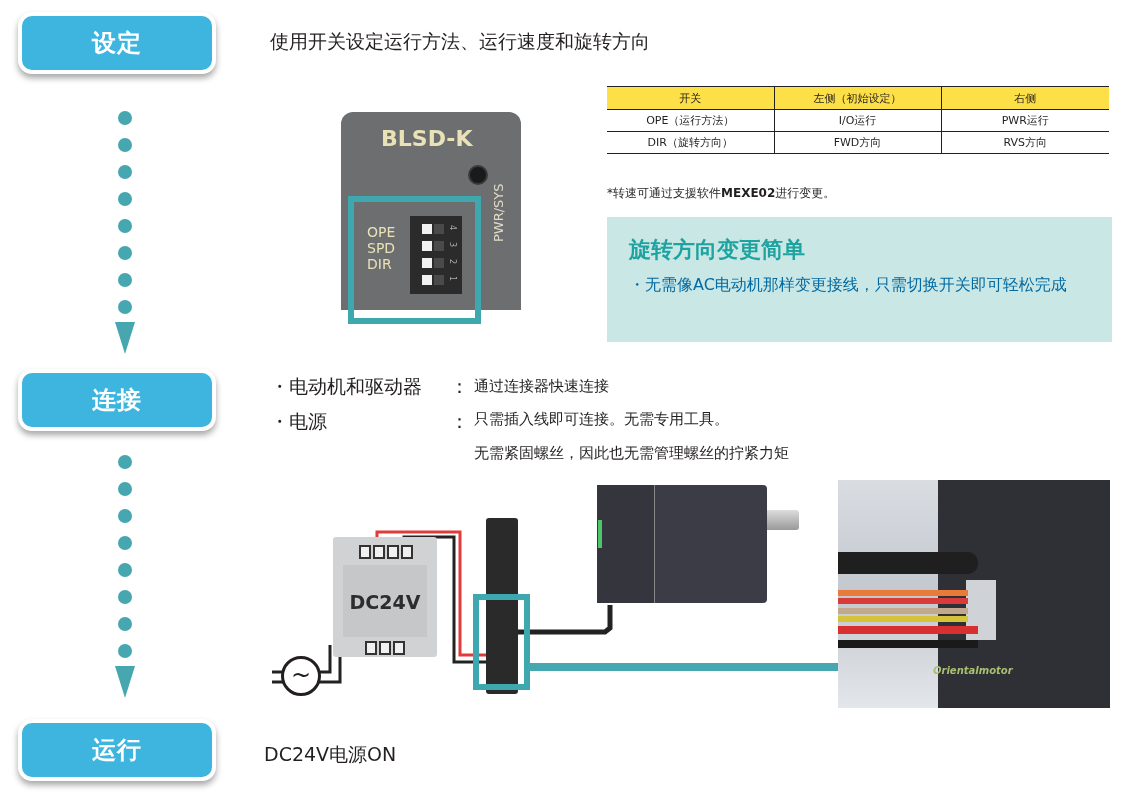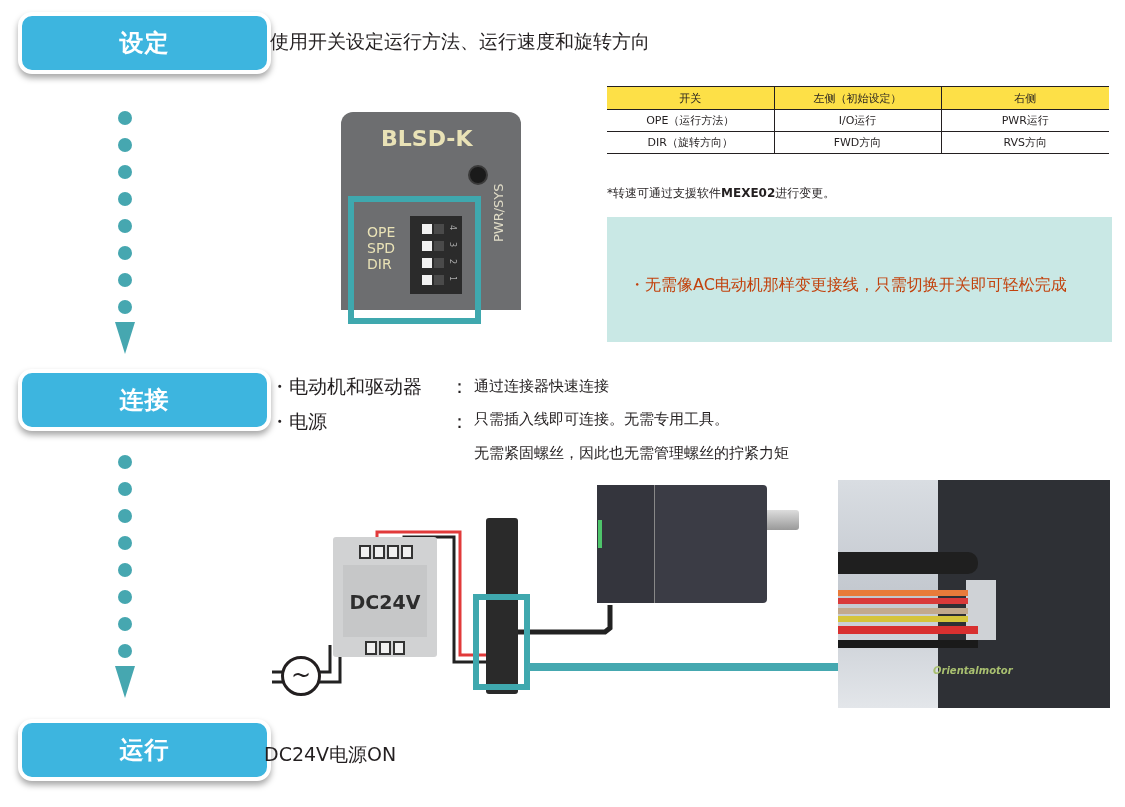--- a/index.html
+++ b/index.html
@@ -1,20 +1,20 @@
 <!DOCTYPE html>
 <html><head>
 <meta charset="utf-8">
 <style>
   * { box-sizing: border-box; margin: 0; padding: 0; }
   html, body { width: 1125px; height: 807px; background: #ffffff; overflow: hidden; }
   body { position: relative; font-family: "DejaVu Sans", "Liberation Sans", sans-serif; color: #231f20; }
 
   .step-btn {
-    position: absolute; left: 18px; width: 253px; height: 62px;
+    position: absolute; left: 18px; width: 198px; height: 62px;
     background: #3db5df; border: 4px solid #ffffff; border-radius: 14px;
     box-shadow: 0 4px 6px rgba(0,0,0,0.35);
     color: #ffffff; font-size: 24px; font-weight: bold;
     display: flex; align-items: center; justify-content: center; letter-spacing: 1px;
   }
   .dot { position: absolute; left: 118px; width: 14px; height: 14px; border-radius: 50%; background: #46a7b0; }
   .arrow {
     position: absolute; left: 115px; width: 0; height: 0;
     border-left: 10px solid transparent; border-right: 10px solid transparent;
     border-top: 32px solid #46a7b0;
@@ -37,21 +37,21 @@
   
   table.spec { position: absolute; left: 607px; top: 86px; width: 502px; border-collapse: collapse; font-size: 11px; }
   table.spec th { background: #fde047; font-weight: normal; height: 23px; border-top: 1px solid #231f20; border-bottom: 1px solid #231f20; }
   table.spec td { height: 22px; text-align: center; border-bottom: 1px solid #231f20; }
   table.spec th + th, table.spec td + td { border-left: 1px solid #231f20; }
   .footnote { position: absolute; left: 607px; top: 185px; font-size: 12px; }
   .footnote b { font-weight: bold; }
 
   .callout { position: absolute; left: 607px; top: 217px; width: 505px; height: 125px; background: #c9e8e5; }
   .callout-title { position: absolute; left: 22px; top: 18px; font-size: 22px; font-weight: bold; color: #1fa3a0; }
-  .callout-body { position: absolute; left: 22px; top: 54px; width: 470px; font-size: 16px; line-height: 27px; color: #c2410c; padding-left: 14px; text-indent: -14px; }
+  .callout-body { position: absolute; left: 22px; top: 54px; width: 470px; font-size: 16px; line-height: 27px; color: #0369a1; padding-left: 14px; text-indent: -14px; }
 
   
   .conn-row { position: absolute; font-size: 19px; }
   .conn-desc { position: absolute; font-size: 15px; }
 
   
   .psu { position: absolute; left: 333px; top: 537px; width: 104px; height: 120px; background: #d1d2d3; border-radius: 3px; }
   .psu-face { position: absolute; left: 10px; top: 28px; width: 84px; height: 72px; background: #c6c7c8; }
   .psu-label { position: absolute; left: 0; width: 104px; top: 54px; text-align: center; font-size: 19px; font-weight: bold; color: #2d2d2d; }
   .term { position: absolute; width: 12px; height: 14px; background: #f0f0f0; border: 2px solid #333; }
@@ -131,20 +131,21 @@
       <td>FWD方向</td>
       <td>RVS方向</td>
     </tr>
   </tbody>
 </table>
 <div class="footnote">
   <span>*转速可通过支援软件</span><b>MEXE02</b><span>进行变更。</span>
 </div>
 
 <div class="callout">
+  <div class="callout-title">旋转方向变更简单</div>
   <div class="callout-body">・无需像AC电动机那样变更接线，只需切换开关即可轻松完成</div>
 </div>
 
 <div class="step-btn" style="top:369px;">连接</div>
 
 <div class="conn-row" style="left:270px; top:374px;">・电动机和驱动器</div>
 <div class="conn-row" style="left:450px; top:374px;">：</div>
 <div class="conn-desc" style="left:474px; top:377px;">通过连接器快速连接</div>
 
 <div class="conn-row" style="left:270px; top:409px;text-align:right;">・电源</div>

